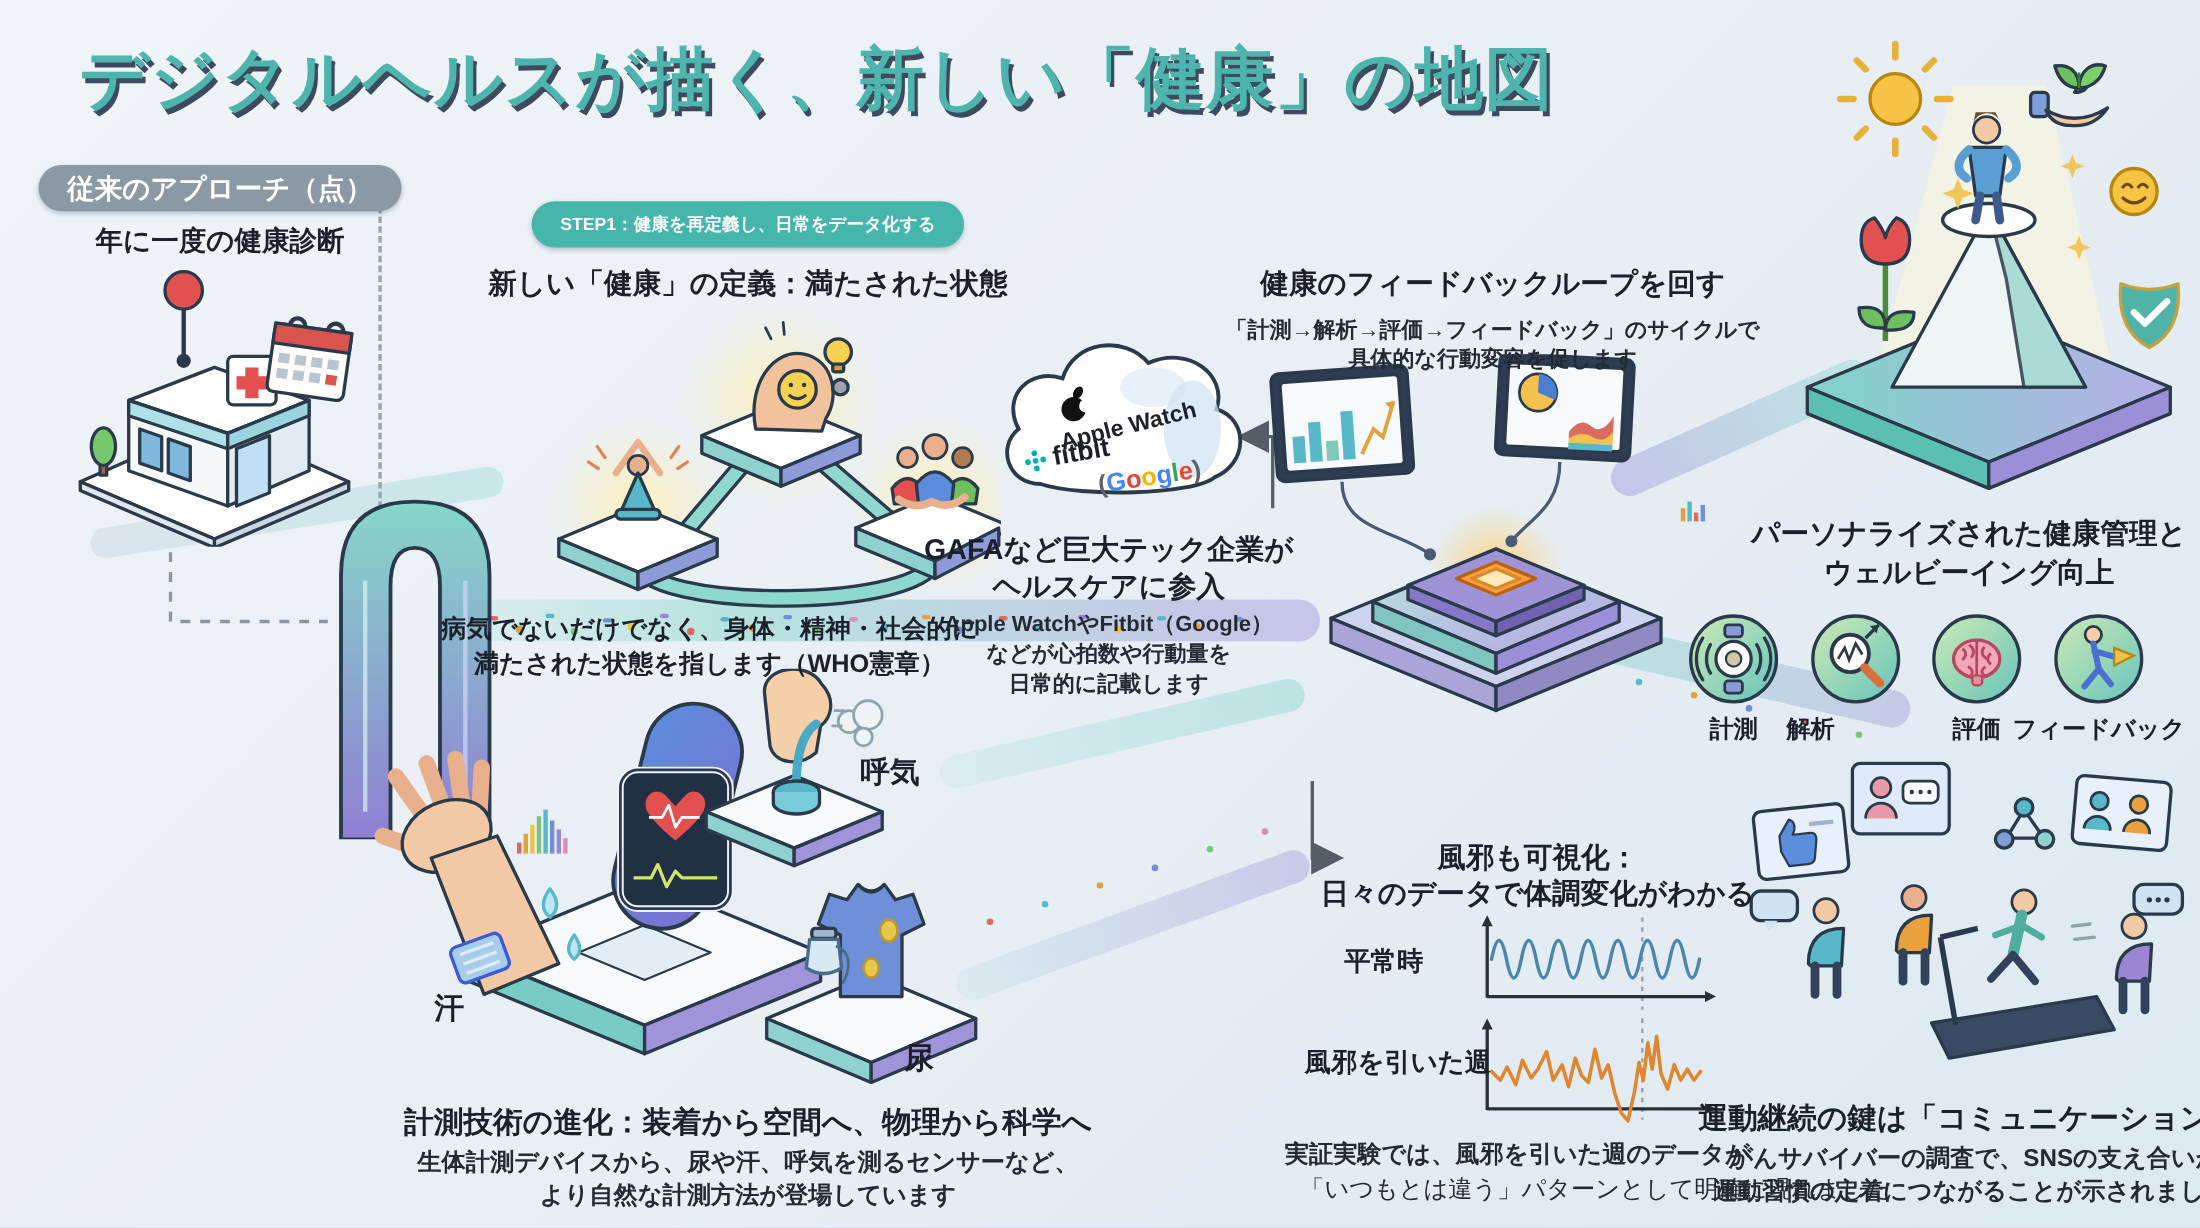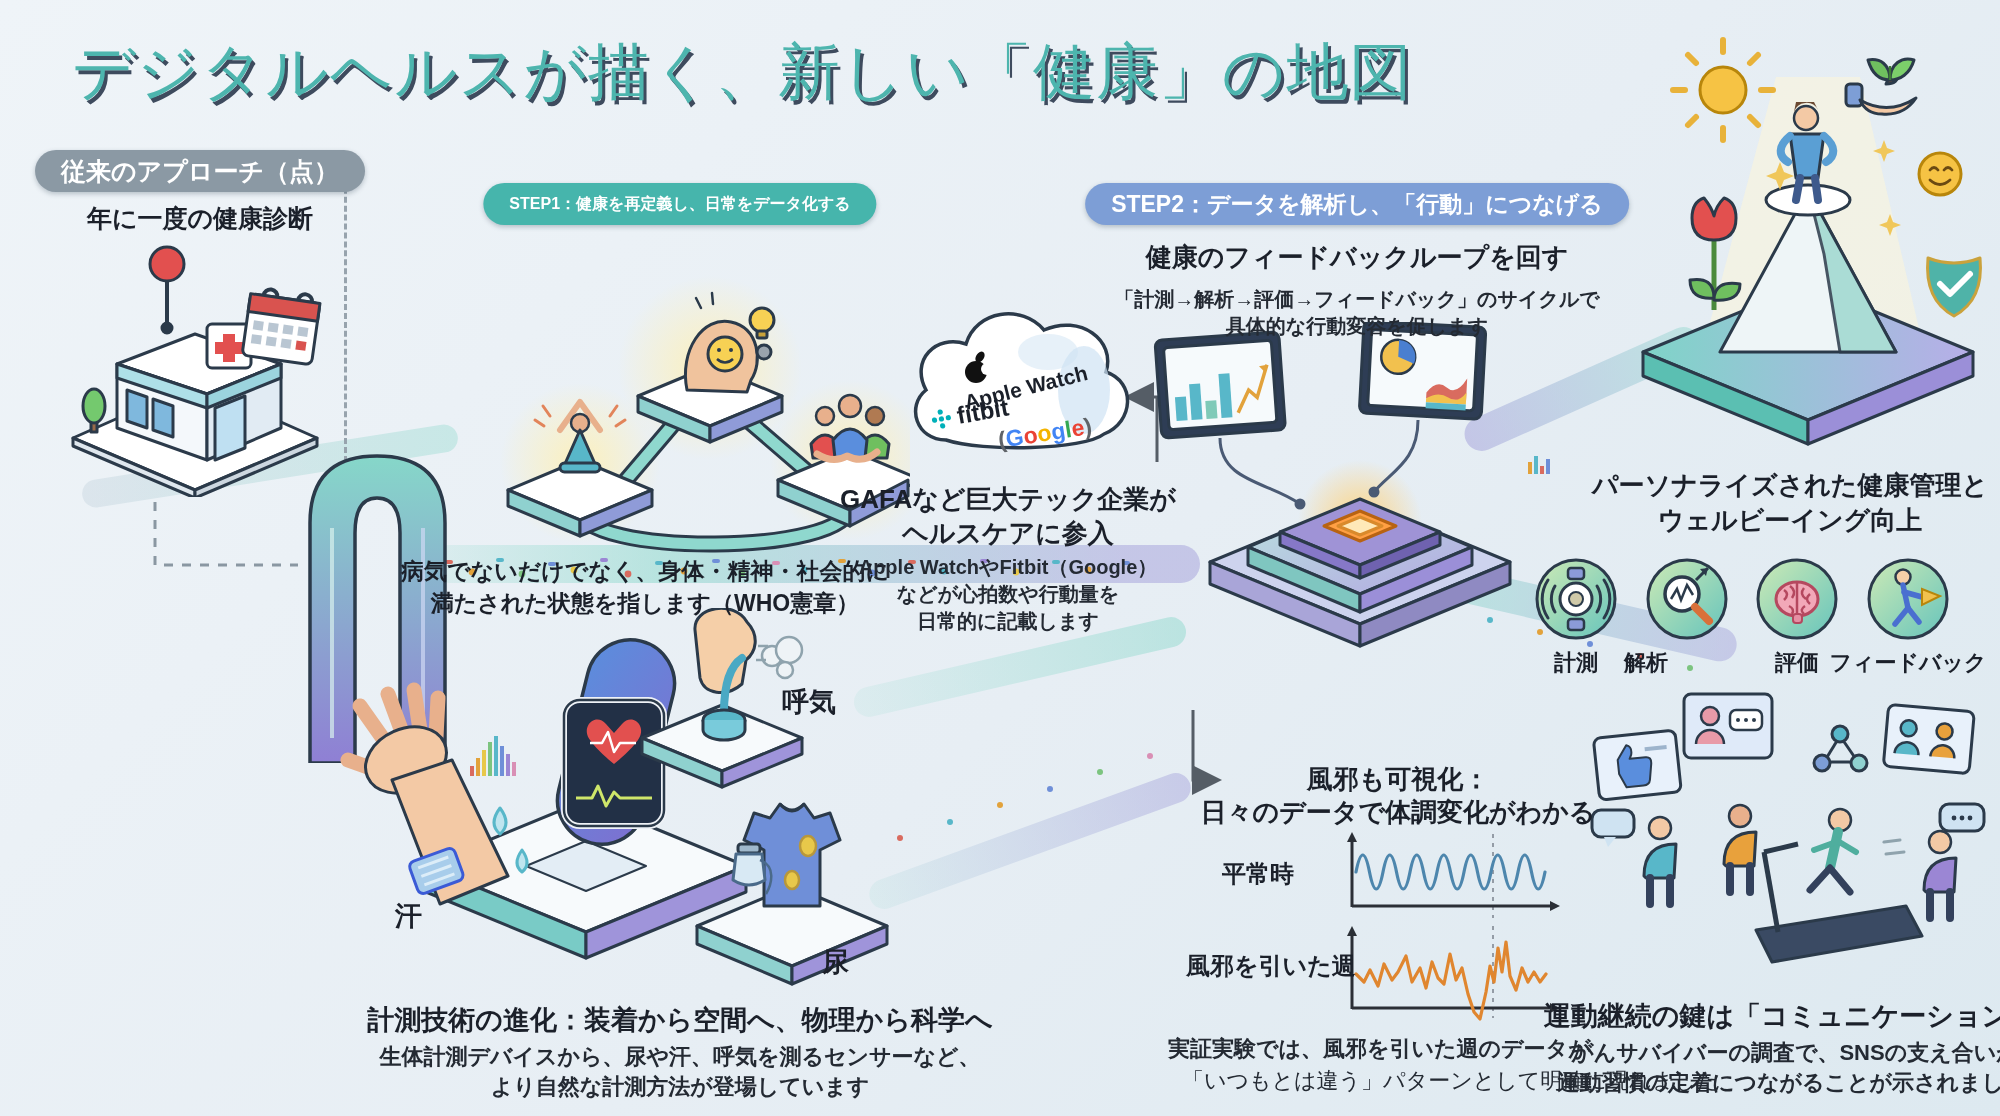--- a/index.html
+++ b/index.html
@@ -5,21 +5,21 @@
   body{margin:0;background:#d8e2ea}
   #canvas{position:relative;width:2000px;height:1116px;overflow:hidden;color:#1b202a;
     background:linear-gradient(135deg,#eff4f8 0%,#e7eef4 55%,#dde9f0 100%);
     font-family:"Liberation Sans","DejaVu Sans",sans-serif}
   .abs{position:absolute}.z1{z-index:1}.z2{z-index:2}.z3{z-index:3}
   .ctr{transform:translateX(-50%);white-space:nowrap}
   .t{font-weight:800;white-space:nowrap}
   .small{font-weight:600;white-space:nowrap;color:#242a33}
   .pill{display:inline-flex;align-items:center;justify-content:center;color:#fff;font-weight:700;
     border-radius:24px;padding:0 26px;height:42px;box-shadow:0 2px 5px rgba(40,60,80,.28);white-space:nowrap}
-  .title{font-weight:400;color:#4db5ae;letter-spacing:1px;text-shadow:3px 4px 0 #3e4b5e;white-space:nowrap}
+  .title{font-weight:700;color:#4db5ae;letter-spacing:1px;text-shadow:3px 4px 0 #3e4b5e;white-space:nowrap}
   .stream{position:absolute;border-radius:20px;z-index:0}
   .sepdash{border-left:3px dashed #97a3ad}
   .goo span{font-weight:800}
   .goo span:nth-child(1),.goo span:nth-child(8){color:#5f6368}
   .goo span:nth-child(2),.goo span:nth-child(5){color:#4285F4}
   .goo span:nth-child(3),.goo span:nth-child(7){color:#EA4335}
   .goo span:nth-child(4){color:#F4B400}
   .goo span:nth-child(6){color:#34A853}
   svg{display:block}
 </style>
@@ -154,20 +154,21 @@
         </g>
       </g>
       <g>
         <rect x="36" y="186" width="6" height="14" fill="#9a6b4a"></rect>
         <ellipse cx="39" cy="174" rx="11" ry="17" fill="#74c96e"></ellipse>
       </g>
     </g>
   </svg>
 
   <div class="abs z3 pill ctr" style="left:680px;top:183px;background:#46b5ac;font-size:16px">STEP1：健康を再定義し、日常をデータ化する</div>
+  <div class="abs z3 t ctr" style="left:680px;top:240px;font-size:26px">新しい「健康」の定義：満たされた状態</div>
 
   <svg class="abs z2" style="left:465px;top:268px" width="445" height="292" viewBox="0 0 445 292">
     <defs>
       <radialGradient id="glow1">
           <stop offset="0%" stop-color="#fdf0ba" stop-opacity=".95"></stop>
           <stop offset="100%" stop-color="#fdf0ba" stop-opacity="0"></stop>
         </radialGradient>
     </defs>
     <circle cx="115" cy="195" r="80" fill="url(#glow1)"></circle>
     <circle cx="245" cy="100" r="92" fill="url(#glow1)"></circle>
@@ -259,21 +260,20 @@
   <div class="abs z3 goo ctr" style="left:1045px;top:420px;font-size:23px;transform:translateX(-50%) rotate(-9deg)">
     <span>(</span><span>G</span><span>o</span><span>o</span><span>g</span><span>l</span><span>e</span><span>)</span>
   </div>
 
   <div class="abs z3 t ctr" style="left:1008px;top:482px;font-size:26px">GAFAなど巨大テック企業が</div>
   <div class="abs z3 t ctr" style="left:1008px;top:516px;font-size:26px">ヘルスケアに参入</div>
   <div class="abs z3 small ctr" style="left:1008px;top:554px;font-size:20px">Apple WatchやFitbit（Google）</div>
   <div class="abs z3 small ctr" style="left:1008px;top:581px;font-size:20px">などが心拍数や行動量を</div>
   <div class="abs z3 small ctr" style="left:1008px;top:608px;font-size:20px">日常的に記載します</div>
 
-  <div class="abs z3 pill ctr" style="left:1357px;top:183px;background:#7d9ed6;font-size:23px">STEP2：データを解析し、「行動」につなげる</div>
   <div class="abs z3 small ctr" style="left:1357px;top:286px;font-size:20px">「計測→解析→評価→フィードバック」のサイクルで</div>
   <div class="abs z3 t ctr" style="left:1357px;top:240px;font-size:26px">健康のフィードバックループを回す</div>
   <div class="abs z3 small ctr" style="left:1357px;top:313px;font-size:20px">具体的な行動変容を促します</div>
 
   <svg class="abs z2" style="left:1150px;top:322px" width="420" height="340" viewBox="0 0 420 340">
     <defs>
       <radialGradient id="coreGlow">
           <stop offset="0%" stop-color="#ffd27a" stop-opacity=".95"></stop>
           <stop offset="100%" stop-color="#ffd27a" stop-opacity="0"></stop>
         </radialGradient>

